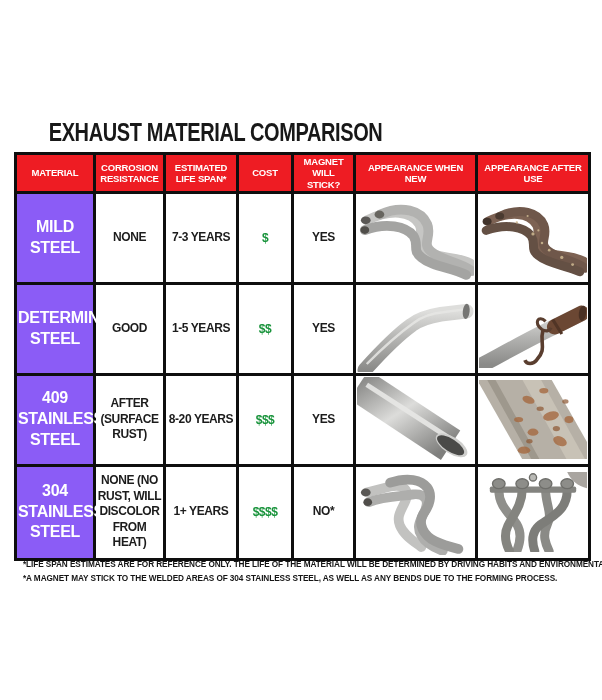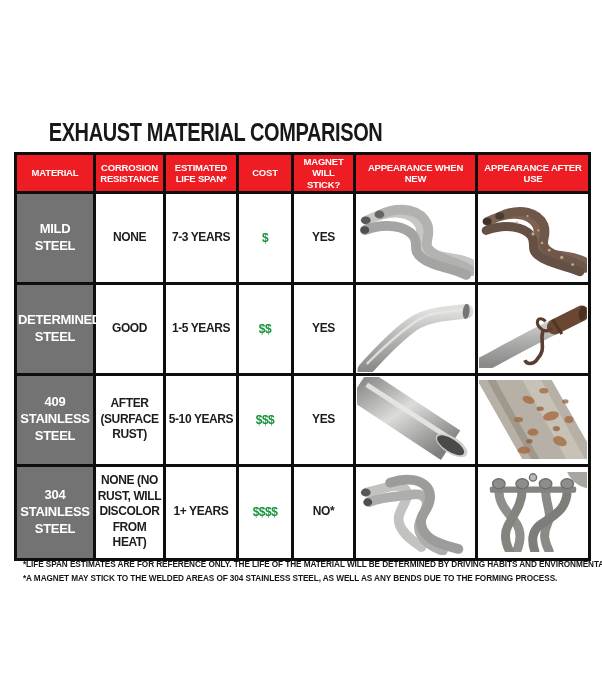--- a/index.html
+++ b/index.html
@@ -14,21 +14,21 @@
   }
   table.cmp{
     position:absolute;left:14px;top:152px;width:574px;border-collapse:collapse;
     table-layout:fixed;background:#ffffff;
   }
   table.cmp th,table.cmp td{border:3px solid #0e0e0e;text-align:center;vertical-align:middle;padding:1px;}
   table.cmp th{
     background:#EE1C23;color:#ffffff;font-size:9.5px;font-weight:bold;
     line-height:1.2;letter-spacing:-0.2px;height:32px;text-transform:uppercase;
   }
-  td.mat{background:#737373;color:#ffffff;font-weight:bold;font-size:13px;line-height:1.3;letter-spacing:-0.3px;}
+  td.mat{background:#8b5cf6;color:#ffffff;font-weight:bold;font-size:16px;line-height:1.3;letter-spacing:-0.3px;}
   td.txt{color:#1c1c1c;font-weight:bold;font-size:12px;line-height:1.3;letter-spacing:-0.4px;}
   td.cost{color:#18933B;font-weight:bold;font-size:12px;letter-spacing:-0.5px;}
   td.img{padding:0;background:#ffffff;}
   td.img svg{display:block;width:100%;height:100%;}
   tr.r1{height:90px;} tr.r2{height:88px;} tr.r3{height:90px;} tr.r4{height:94px;}
   .notes{position:absolute;left:23px;top:558px;width:579px;}
   .note{
     margin:0 0 3px 0;font-size:9.8px;font-weight:bold;color:#151515;
     white-space:nowrap;transform:scaleX(0.84);transform-origin:0 0;letter-spacing:-0.1px;
   }
@@ -142,21 +142,21 @@
             <ellipse cx="115" cy="27" rx="4" ry="8.5" fill="#4a3124" transform="rotate(8 115 27)"></ellipse>
             <path d="M74,36 C66,28 60,38 70,45 C75,48 79,46 80,43" fill="none" stroke="#5a3e2f" stroke-width="3.5"></path>
             <path d="M71,46 C67,60 76,66 64,79 C60,84 53,84 51,79" fill="none" stroke="#5a3e2f" stroke-width="4"></path>
           </svg>
         </td>
       </tr>
 
       <tr class="r3">
         <td class="mat">409 STAINLESS STEEL</td>
         <td class="txt">AFTER (SURFACE RUST)</td>
-        <td class="txt">5-10 YEARS</td>
+        <td class="txt">8-20 YEARS</td>
         <td class="cost">$$$</td>
         <td class="txt">YES</td>
         <td class="img">
           <svg viewBox="0 0 120 88" preserveAspectRatio="xMidYMid meet">
             <line x1="2" y1="8" x2="96" y2="70" stroke="url(#metalBig)" stroke-width="36"></line>
             <line x1="10" y1="8" x2="100" y2="66" stroke="#e8e8e6" stroke-width="5" opacity="0.9"></line>
             <ellipse cx="97" cy="70" rx="8.5" ry="18.5" fill="#cfcfcd" transform="rotate(-57 97 70)"></ellipse>
             <ellipse cx="96" cy="70" rx="6.5" ry="16" fill="#4a4a48" transform="rotate(-57 96 70)"></ellipse>
           </svg>
         </td>

